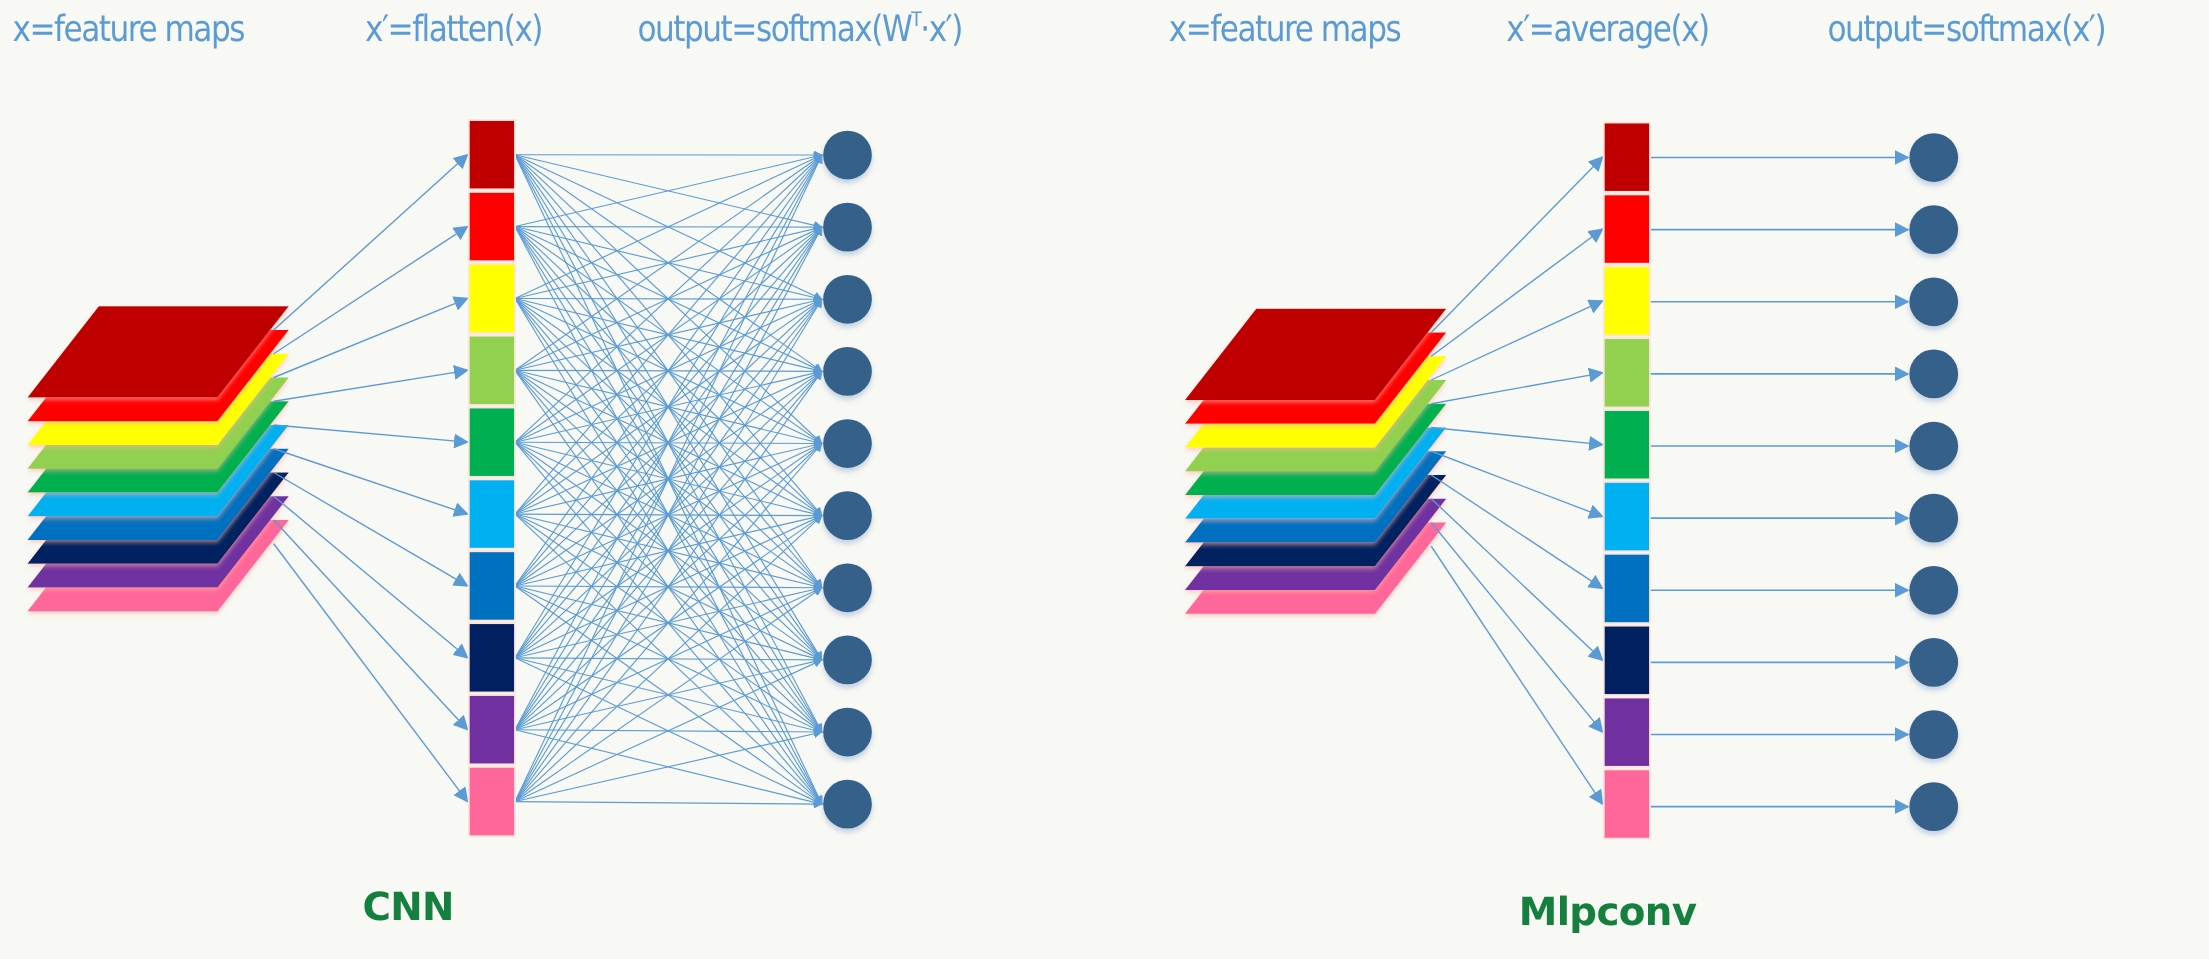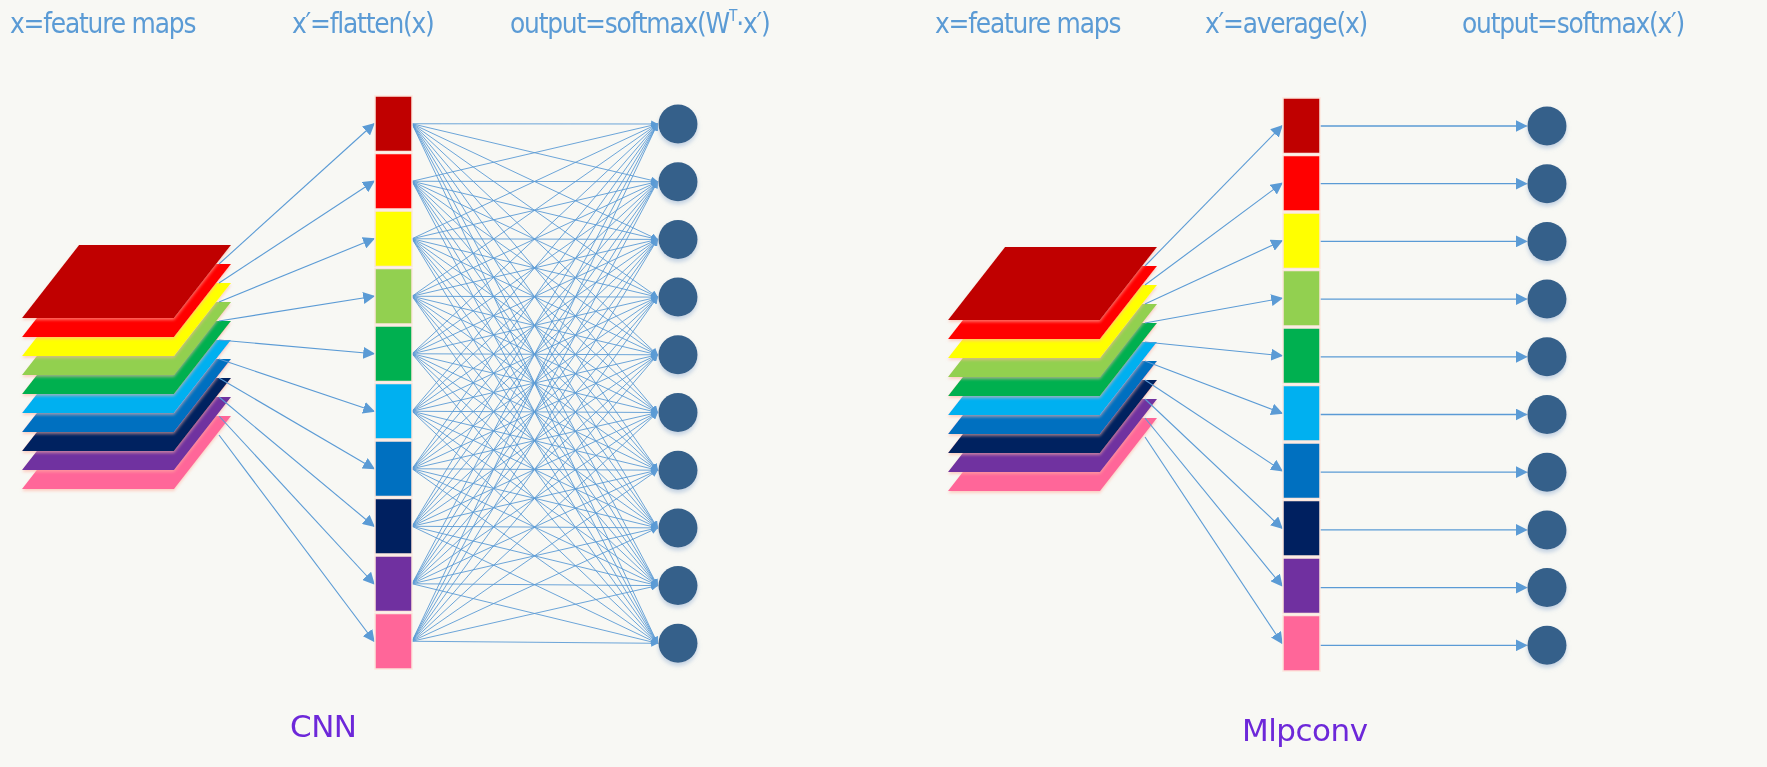--- a/index.html
+++ b/index.html
@@ -15,23 +15,23 @@
       font-family: "DejaVu Sans", sans-serif;
       font-size: 29px;
       letter-spacing: -1.4px;
       white-space: nowrap;
       transform: scaleX(0.86);
       transform-origin: left top;
     }
     .hdr sup { font-size: 16px; vertical-align: 12px; }
     .caption {
       position: absolute;
-      color: #6d28d9;
+      color: #15803d;
       font-family: "DejaVu Sans", sans-serif;
-      font-weight: normal;
+      font-weight: bold;
       font-size: 31px;
       letter-spacing: -0.5px;
       white-space: nowrap;
     }
     svg#diagram { position: absolute; left: 0; top: 0; }
   </style>
 </head>
 <body>
 
 <div class="hdr" style="left:10px;">x=feature maps</div>
@@ -264,13 +264,13 @@
       <circle cx="1547" cy="356.8" r="19.5" fill="#36618a" filter="url(#soft)"></circle>
       <circle cx="1547" cy="414.5" r="19.5" fill="#36618a" filter="url(#soft)"></circle>
       <circle cx="1547" cy="472.20000000000005" r="19.5" fill="#36618a" filter="url(#soft)"></circle>
       <circle cx="1547" cy="529.9000000000001" r="19.5" fill="#36618a" filter="url(#soft)"></circle>
       <circle cx="1547" cy="587.6" r="19.5" fill="#36618a" filter="url(#soft)"></circle>
       <circle cx="1547" cy="645.3000000000001" r="19.5" fill="#36618a" filter="url(#soft)"></circle>
     </g>
 </svg>
 
 <div class="caption" style="left:290px; top:708px;">CNN</div>
-<div class="caption" style="left:1242px; top:712px;">Mlpconv</div>
+<div class="caption" style="left:1215px; top:712px;">Mlpconv</div>
 
 </body></html>

